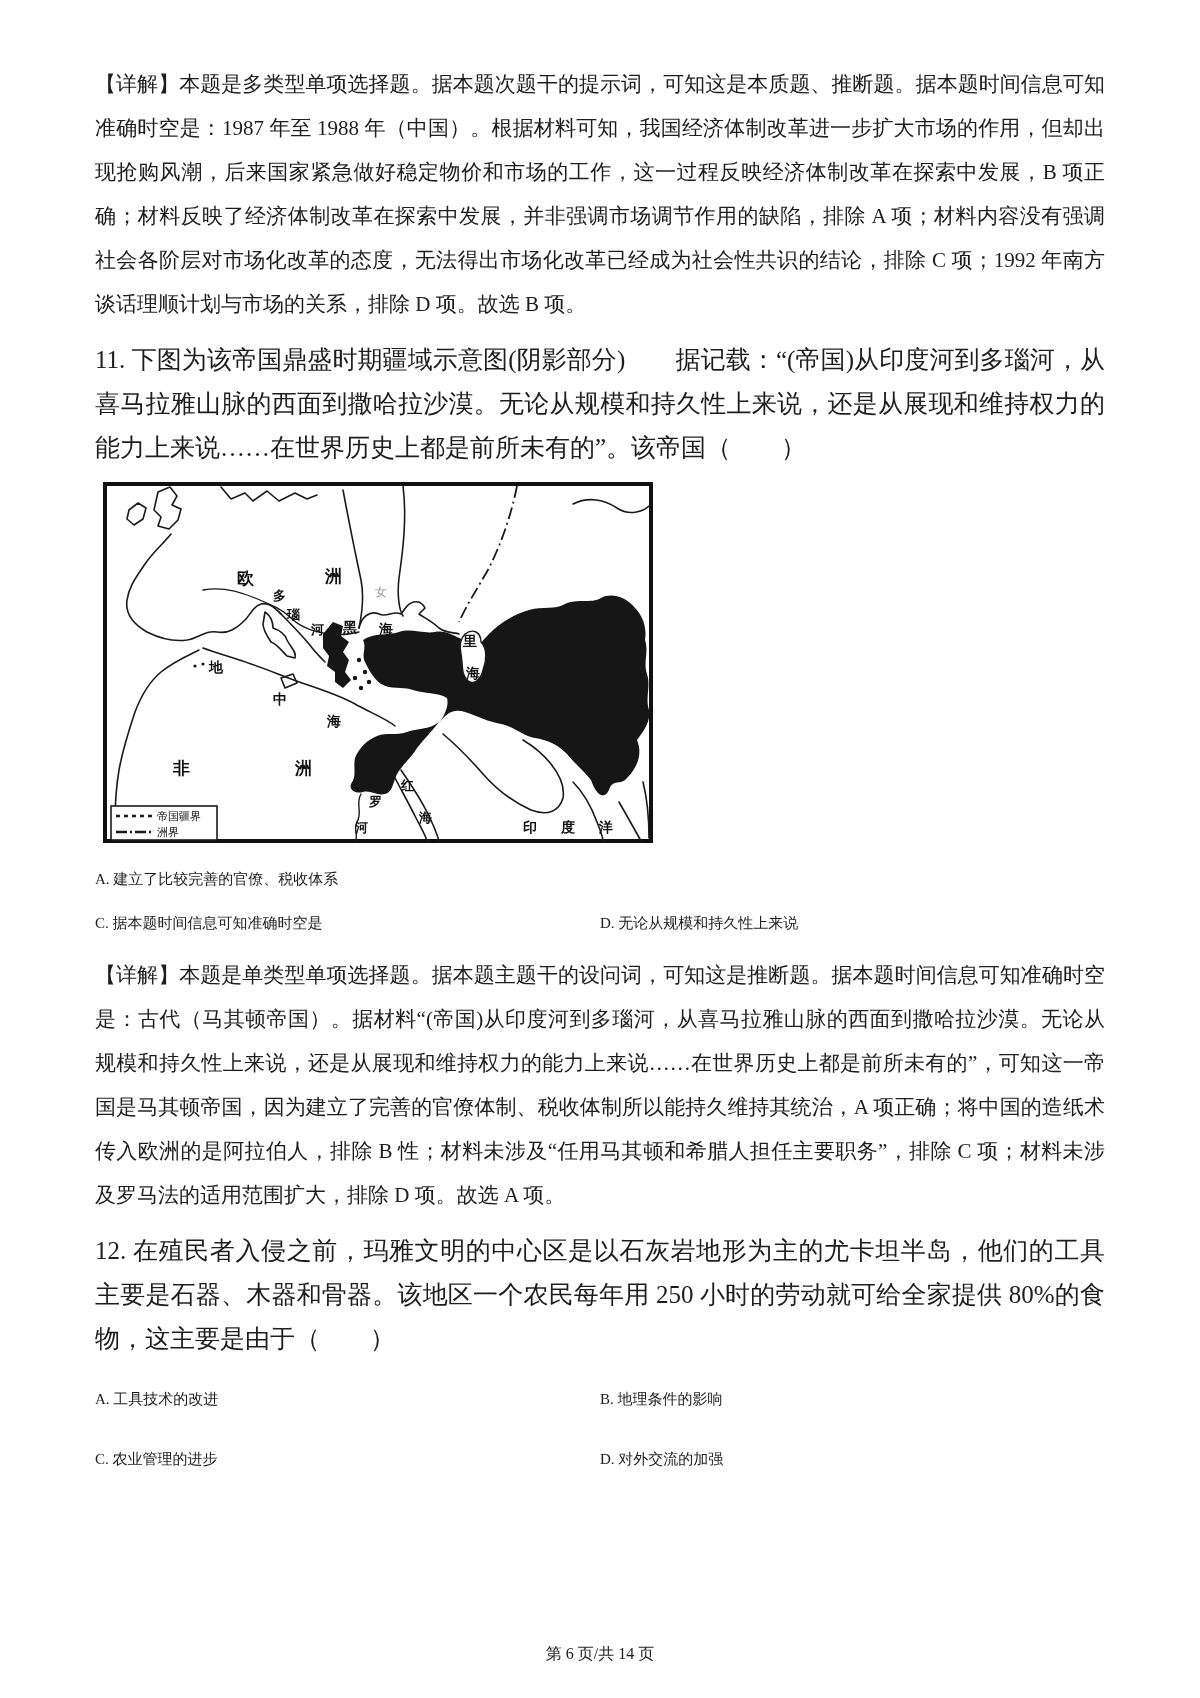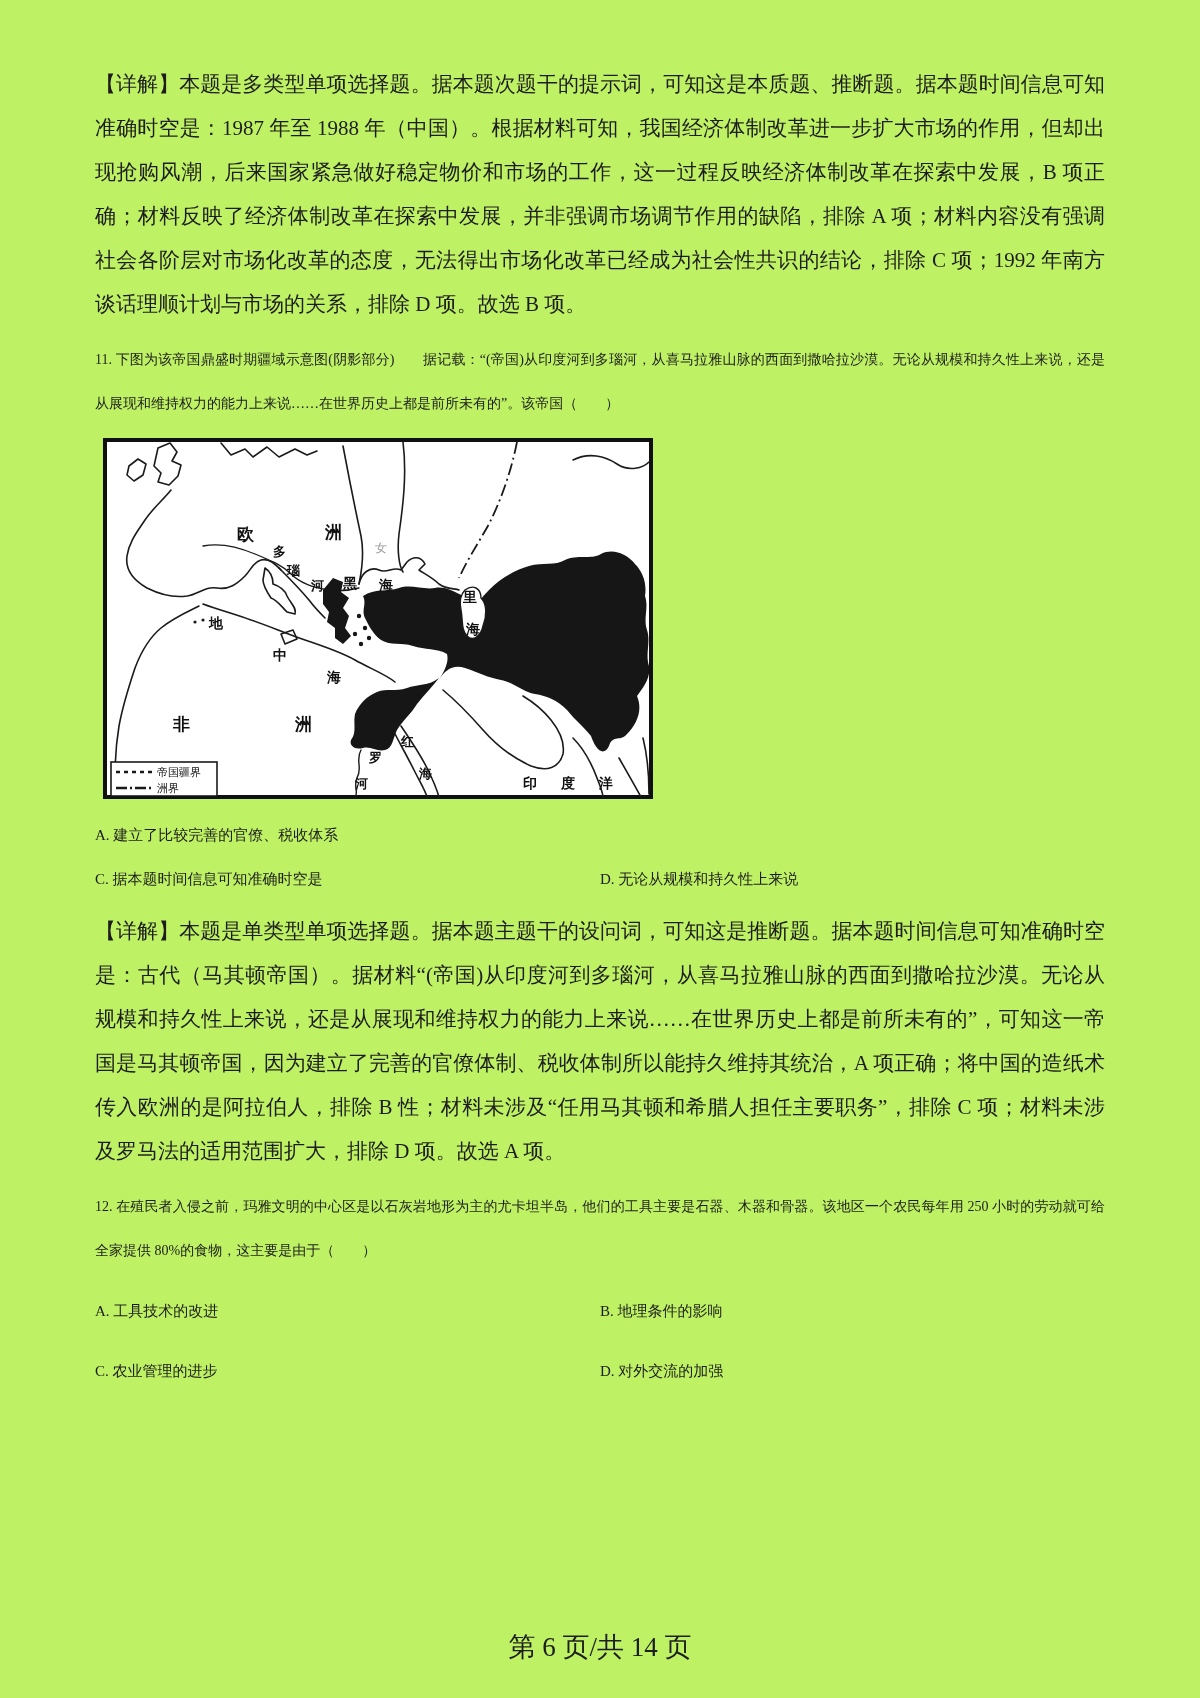--- a/index.html
+++ b/index.html
@@ -1,29 +1,29 @@
 <!DOCTYPE html>
 <html><head>
 <meta charset="utf-8">
 <style>
   html,body{margin:0;padding:0;background:#e8e8e8;}
   .page{
-    width:1200px;height:1698px;background:#bef264;position:relative;overflow:hidden;
+    width:1200px;height:1698px;background:#ffffff;position:relative;overflow:hidden;
     font-family:"Liberation Serif","DejaVu Serif",serif;color:#1d1d1d;margin:0 auto;
   }
   .content{padding:62px 95px 0 95px;}
   .para{font-size:21px;line-height:44px;text-align:justify;margin:0 0 12px 0;}
-  .stem{font-size:14px;line-height:44px;text-align:justify;margin:0 0 10px 0;}
+  .stem{font-size:25px;line-height:44px;text-align:justify;margin:0 0 10px 0;}
   .opt-row{position:relative;font-size:15px;line-height:44px;}
   .opt-row.spaced{margin-top:16px;}
   .opt-right{position:absolute;left:505px;top:0;}
   .ans-row{font-size:21px;line-height:44px;}
   .label-blue{color:#3E7EB5;}
   .map-wrap{margin:12px 0 14px 8px;width:550px;height:361px;}
-  .footer{position:absolute;left:0;bottom:33px;width:100%;text-align:center;font-size:27px;color:#1d1d1d;}
+  .footer{position:absolute;left:0;bottom:33px;width:100%;text-align:center;font-size:16px;color:#1d1d1d;}
   svg text{font-family:"Liberation Sans","DejaVu Sans",sans-serif;fill:#111;}
   svg .cont{font-size:17px;font-weight:bold;letter-spacing:1px;}
   svg .sea{font-size:14px;font-weight:bold;}
   svg .riv{font-size:13px;font-weight:bold;}
   svg .tiny{font-size:11px;}
   svg .ghost{fill:#9a9a9a;font-size:12px;}
 </style>
 </head>
 <body>
 

